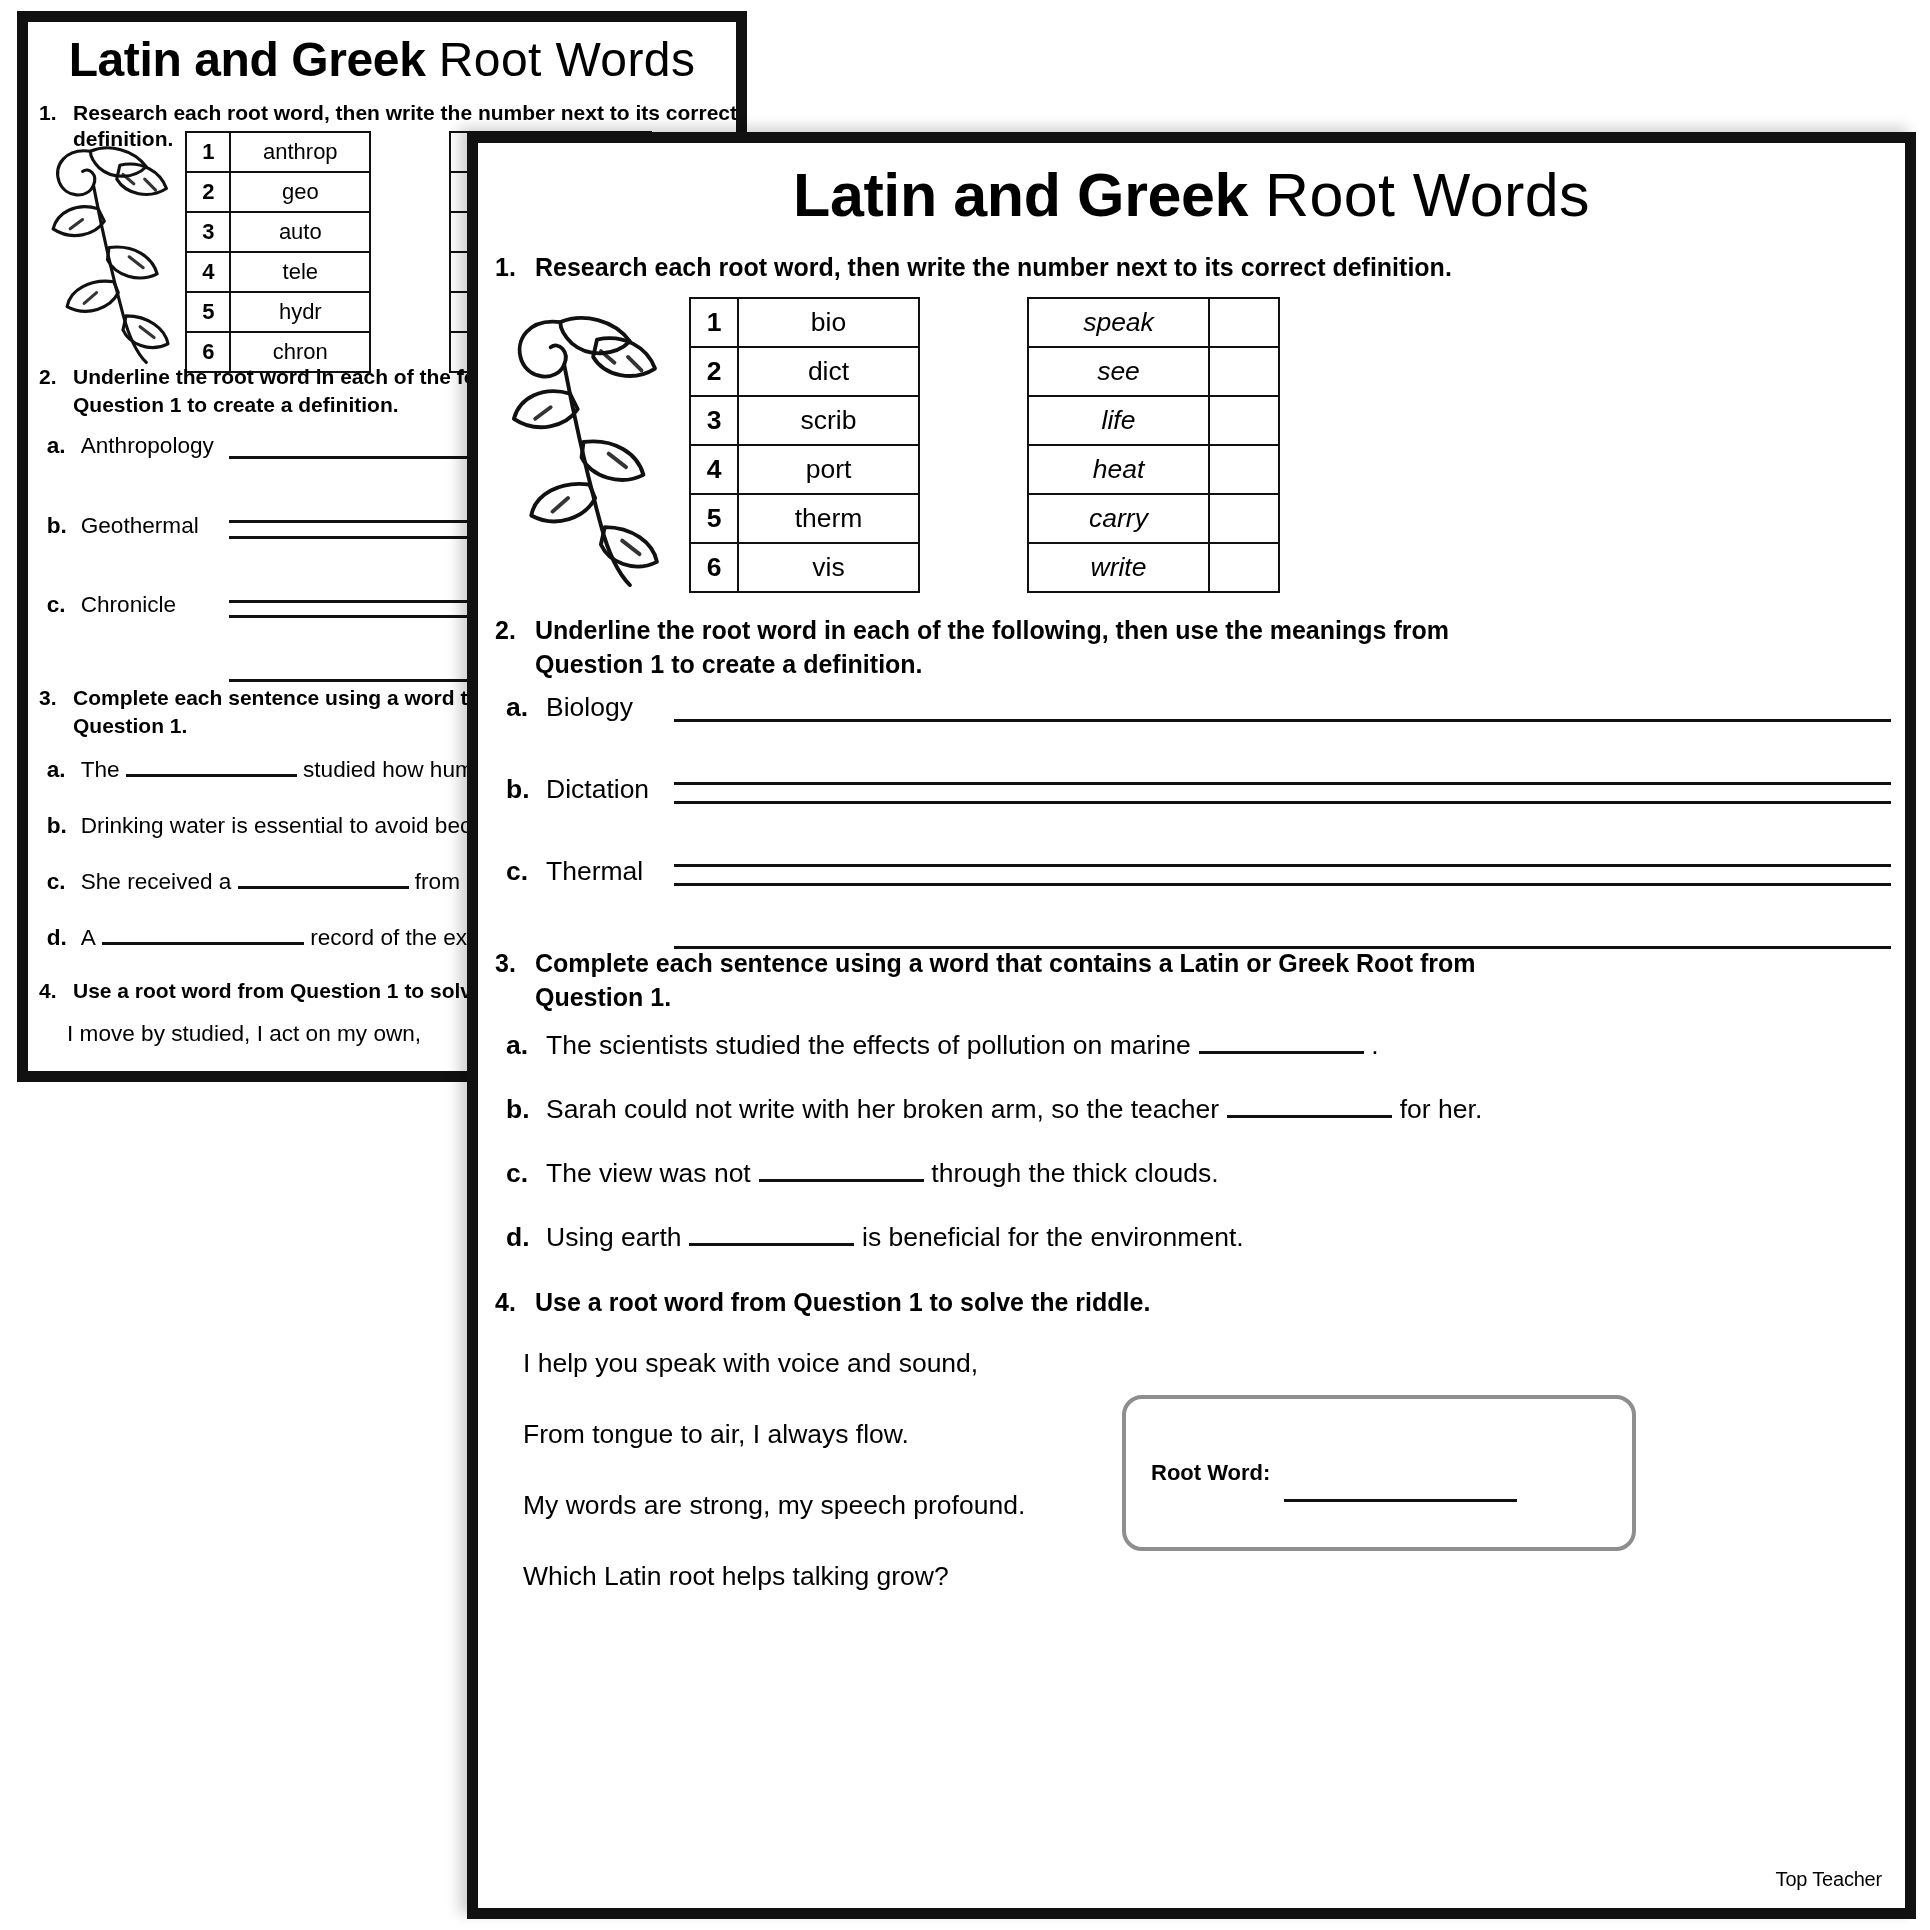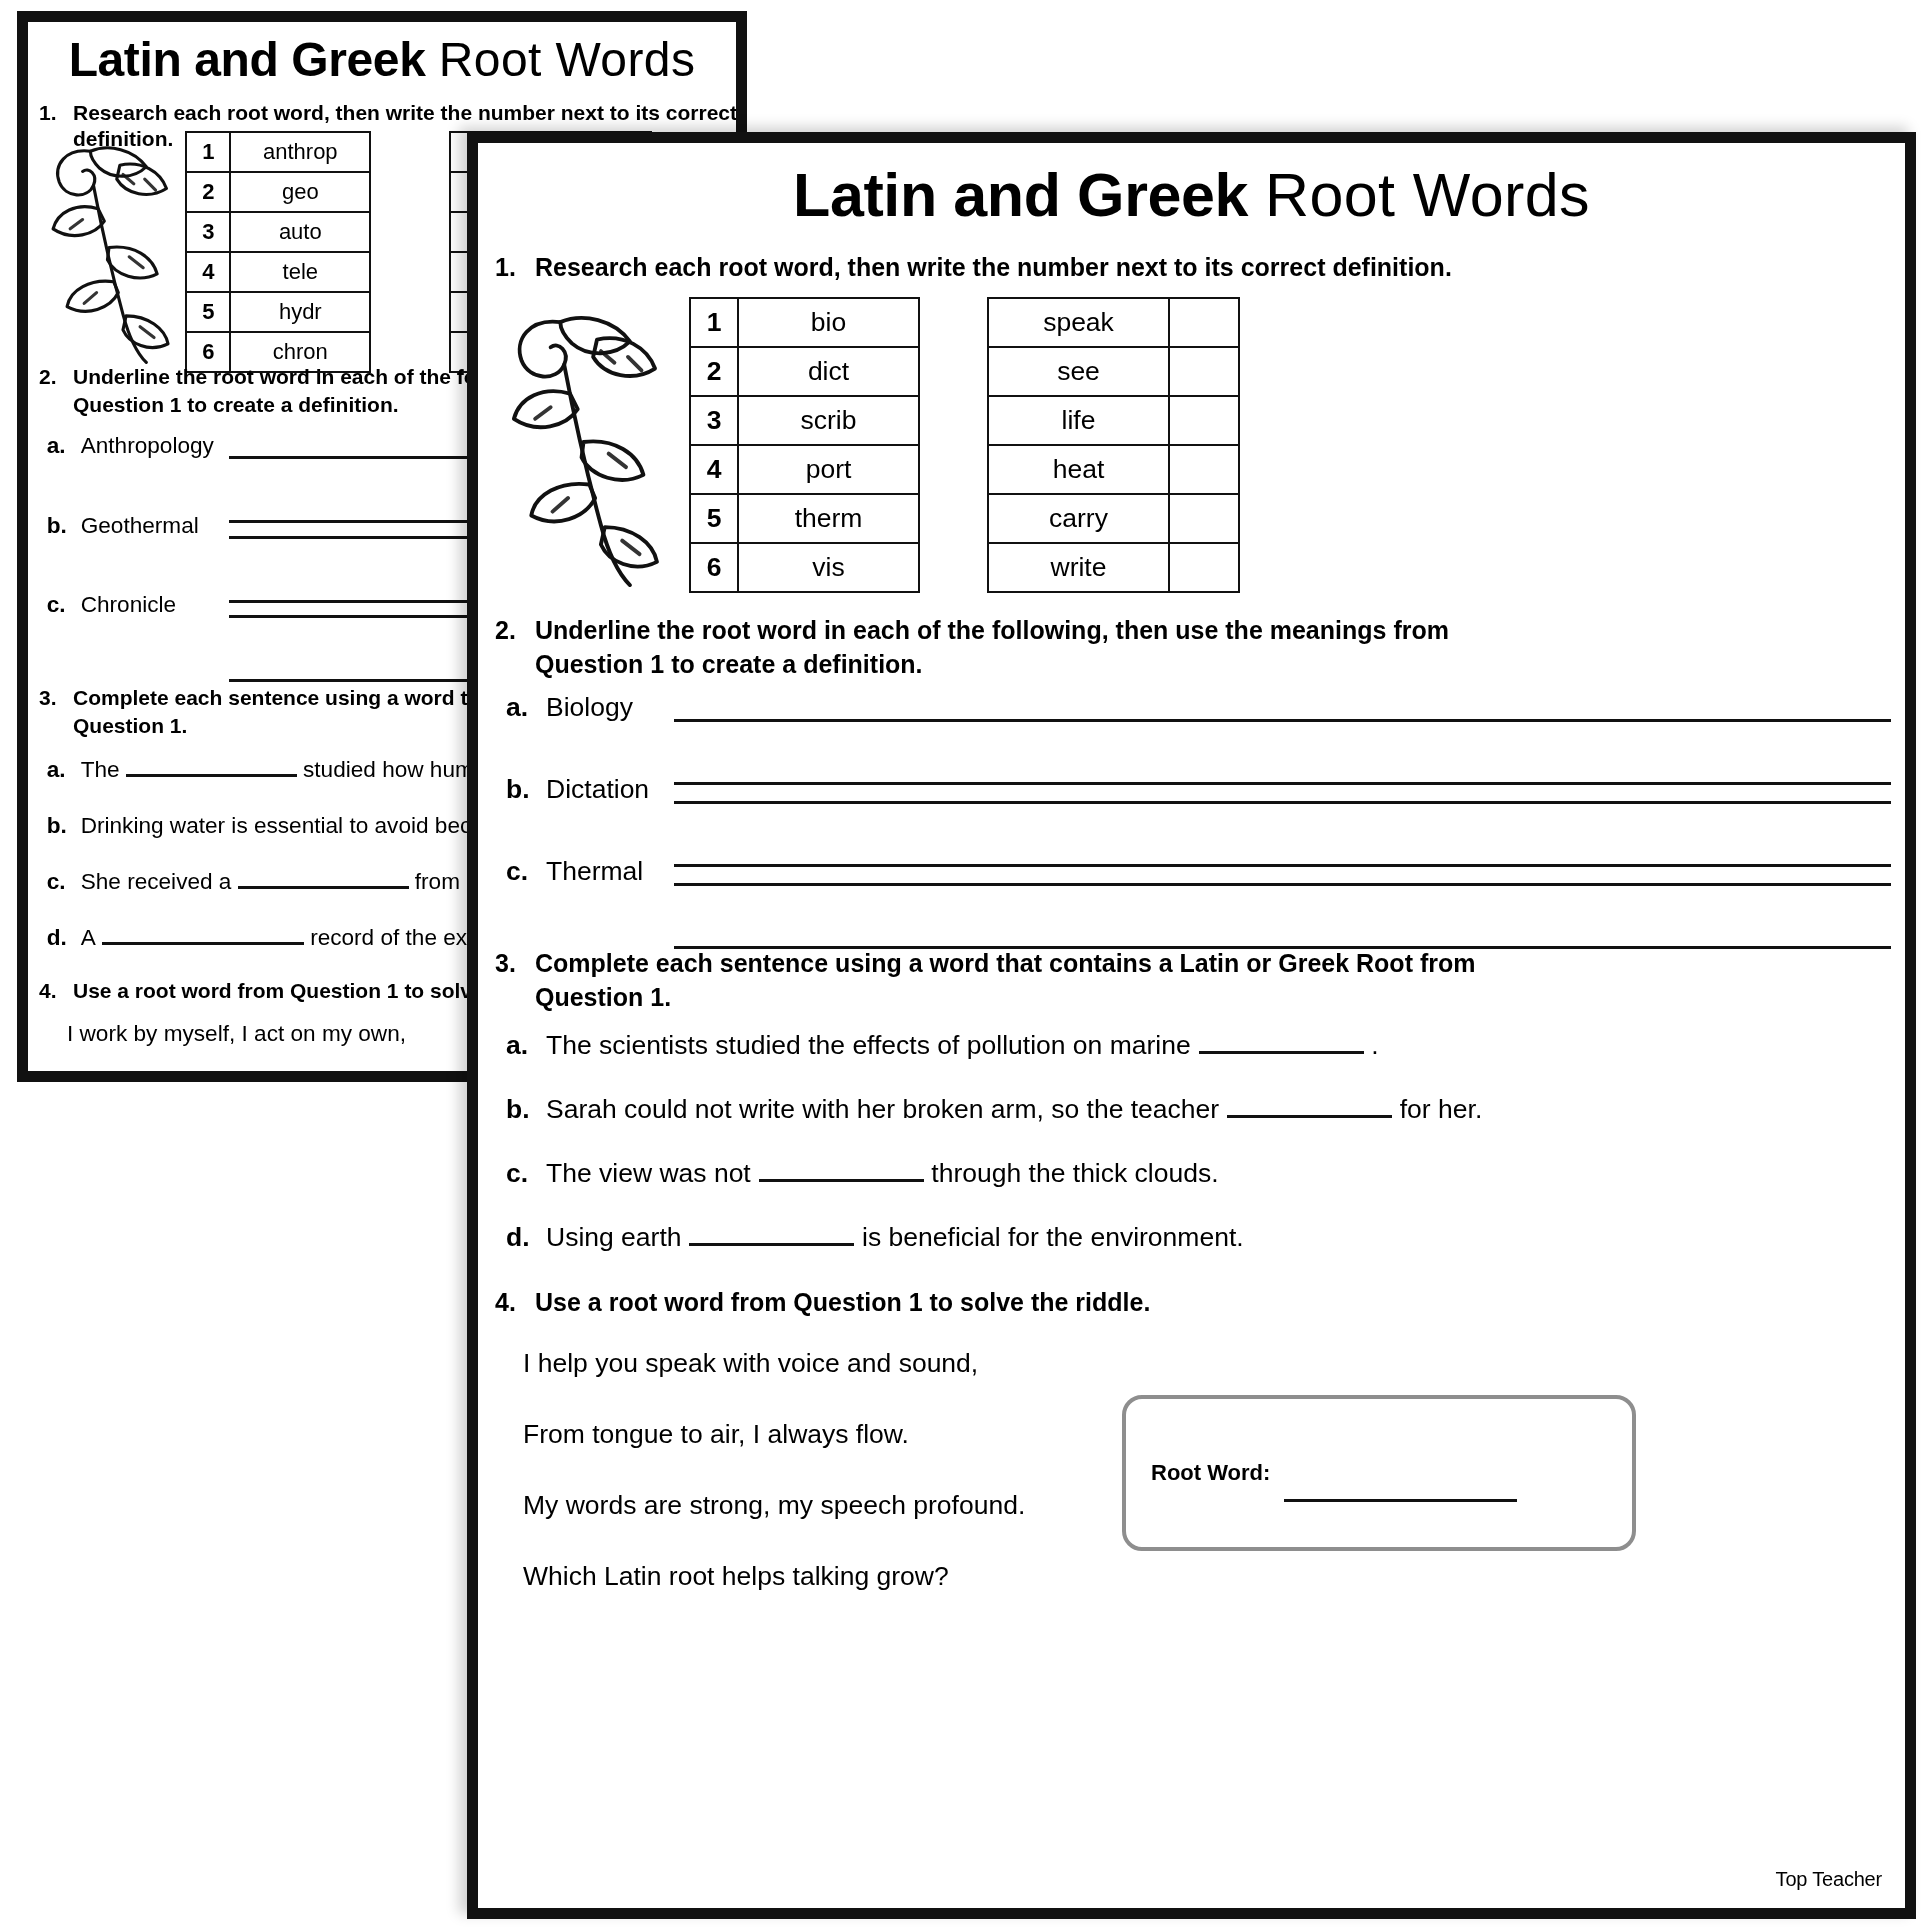--- a/index.html
+++ b/index.html
@@ -289,21 +289,21 @@
           <span>record of the expeditic</span>
         </div>
       </div>
 
       <div class="q abs" style="left:11px; top:956px; width:732px; white-space:nowrap;">
         <span class="q-num">4.</span>
         <span class="q-txt">Use a root word from Question 1 to solve the ridd</span>
       </div>
 
       <div class="abs" style="left:39px; top:999px; width:483px;">
-        <div class="riddle-line" style="margin-bottom:23px;">I work by myself, I act on my own,</div>
+        <div class="riddle-line" style="margin-bottom:23px;">I move by studied, I act on my own,</div>
         <div class="riddle-line" style="margin-bottom:23px;">With light and time, my work is shown.</div>
 
       </div>
 
       <div class="rootbox abs" style="left:546px; top:1032px; width:257px; height:101px; padding:0 20px; font-size:26.5px;">
         
         
       </div>
 
     </div>
@@ -367,21 +367,21 @@
                 <td class="numcell">5</td>
                 <td class="wordcell">therm</td>
               </tr>
               <tr>
                 <td class="numcell">6</td>
                 <td class="wordcell">vis</td>
               </tr>
             </tbody>
           </table>
 
-          <table class="roots" style="margin-left:67px;">
+          <table class="roots" style="margin-left:107px;font-style:italic;">
             <tbody>
               <tr>
                 <td class="defcell">speak</td>
                 <td class="blankcell"></td>
               </tr>
               <tr>
                 <td class="defcell">see</td>
                 <td class="blankcell"></td>
               </tr>
               <tr>

